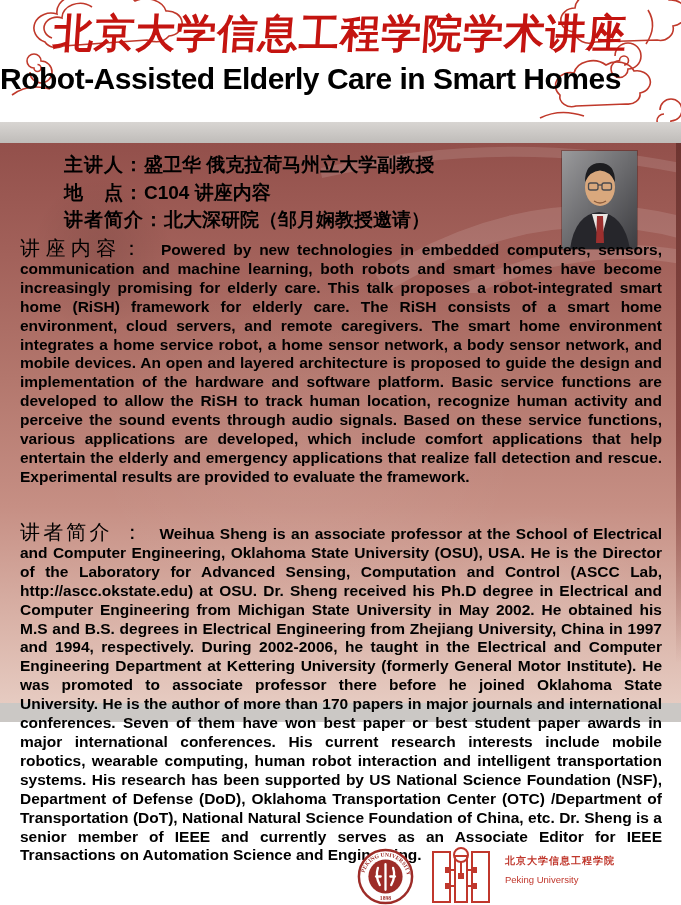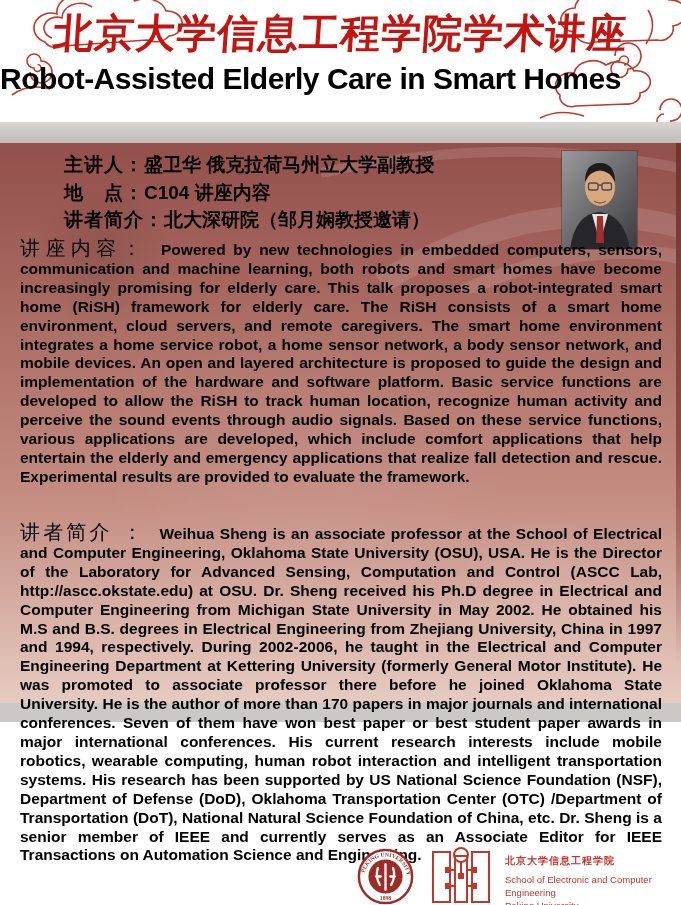--- a/index.html
+++ b/index.html
@@ -181,19 +181,18 @@
       <rect class="ece-fill" x="15" y="21" width="6" height="6"></rect>
       <rect class="ece-fill" x="15" y="37" width="6" height="6"></rect>
       <rect class="ece-fill" x="41" y="21" width="6" height="6"></rect>
       <rect class="ece-fill" x="41" y="37" width="6" height="6"></rect>
       <rect class="ece-fill" x="28" y="27" width="6" height="6"></rect>
       <path class="ece-line" d="M21,24 H25 M21,40 H25 M41,24 H37 M41,40 H37 M31,16 V27"></path>
     </svg>
     <div class="footer-text">
       <div class="org-cn">北京大学信息工程学院</div>
       <div class="org-en">
-        <div>School of Electronic and Computer Engineering</div>
         <div>Peking University</div>
       </div>
     </div>
   </div>
 
 </div>
 
 </body></html>

